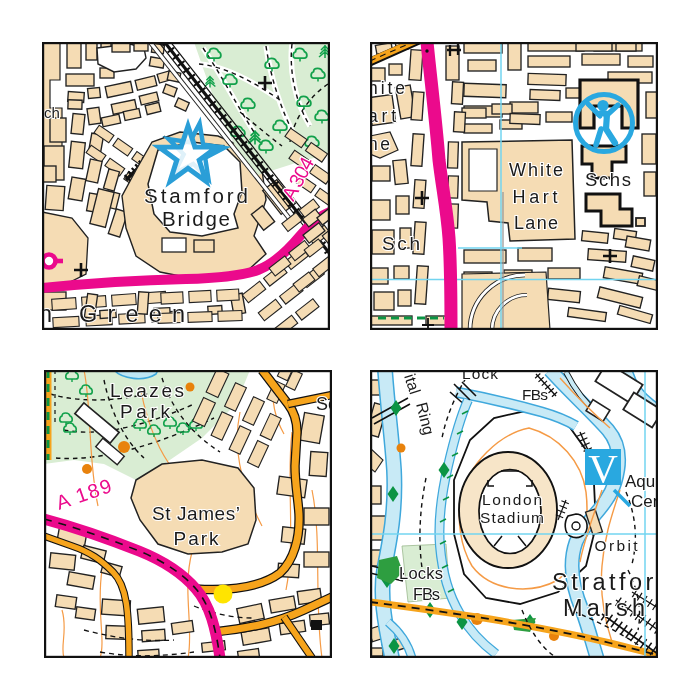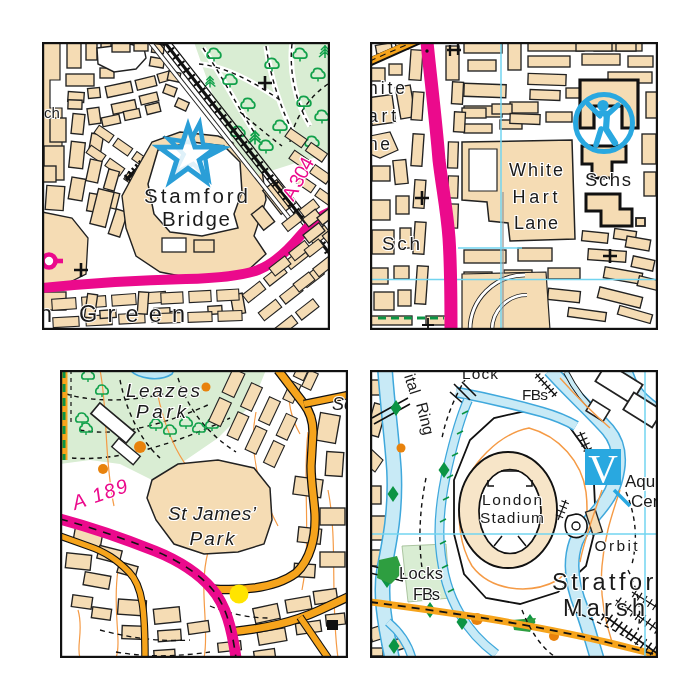--- a/index.html
+++ b/index.html
@@ -1,19 +1,19 @@
 <!DOCTYPE html>
 <html><head>
 <meta charset="utf-8">
 <style>
 html,body{margin:0;padding:0;background:#fff;width:700px;height:700px;overflow:hidden;}
 .tile{position:absolute;width:288px;height:288px;}
 #t1{left:42px;top:42px;}
 #t2{left:370px;top:42px;text-align:right;}
-#t3{left:60px;top:370px;font-style:italic;}
+#t3{left:44px;top:370px;}
 #t4{left:370px;top:370px;}
 svg{display:block;}
 text{font-family:"Liberation Sans",sans-serif;fill:#1a1a1a;}
 </style>
 </head>
 <body>
 
 <div class="tile" id="t1">
 <svg width="288" height="288" viewBox="0 0 288 288">
 

